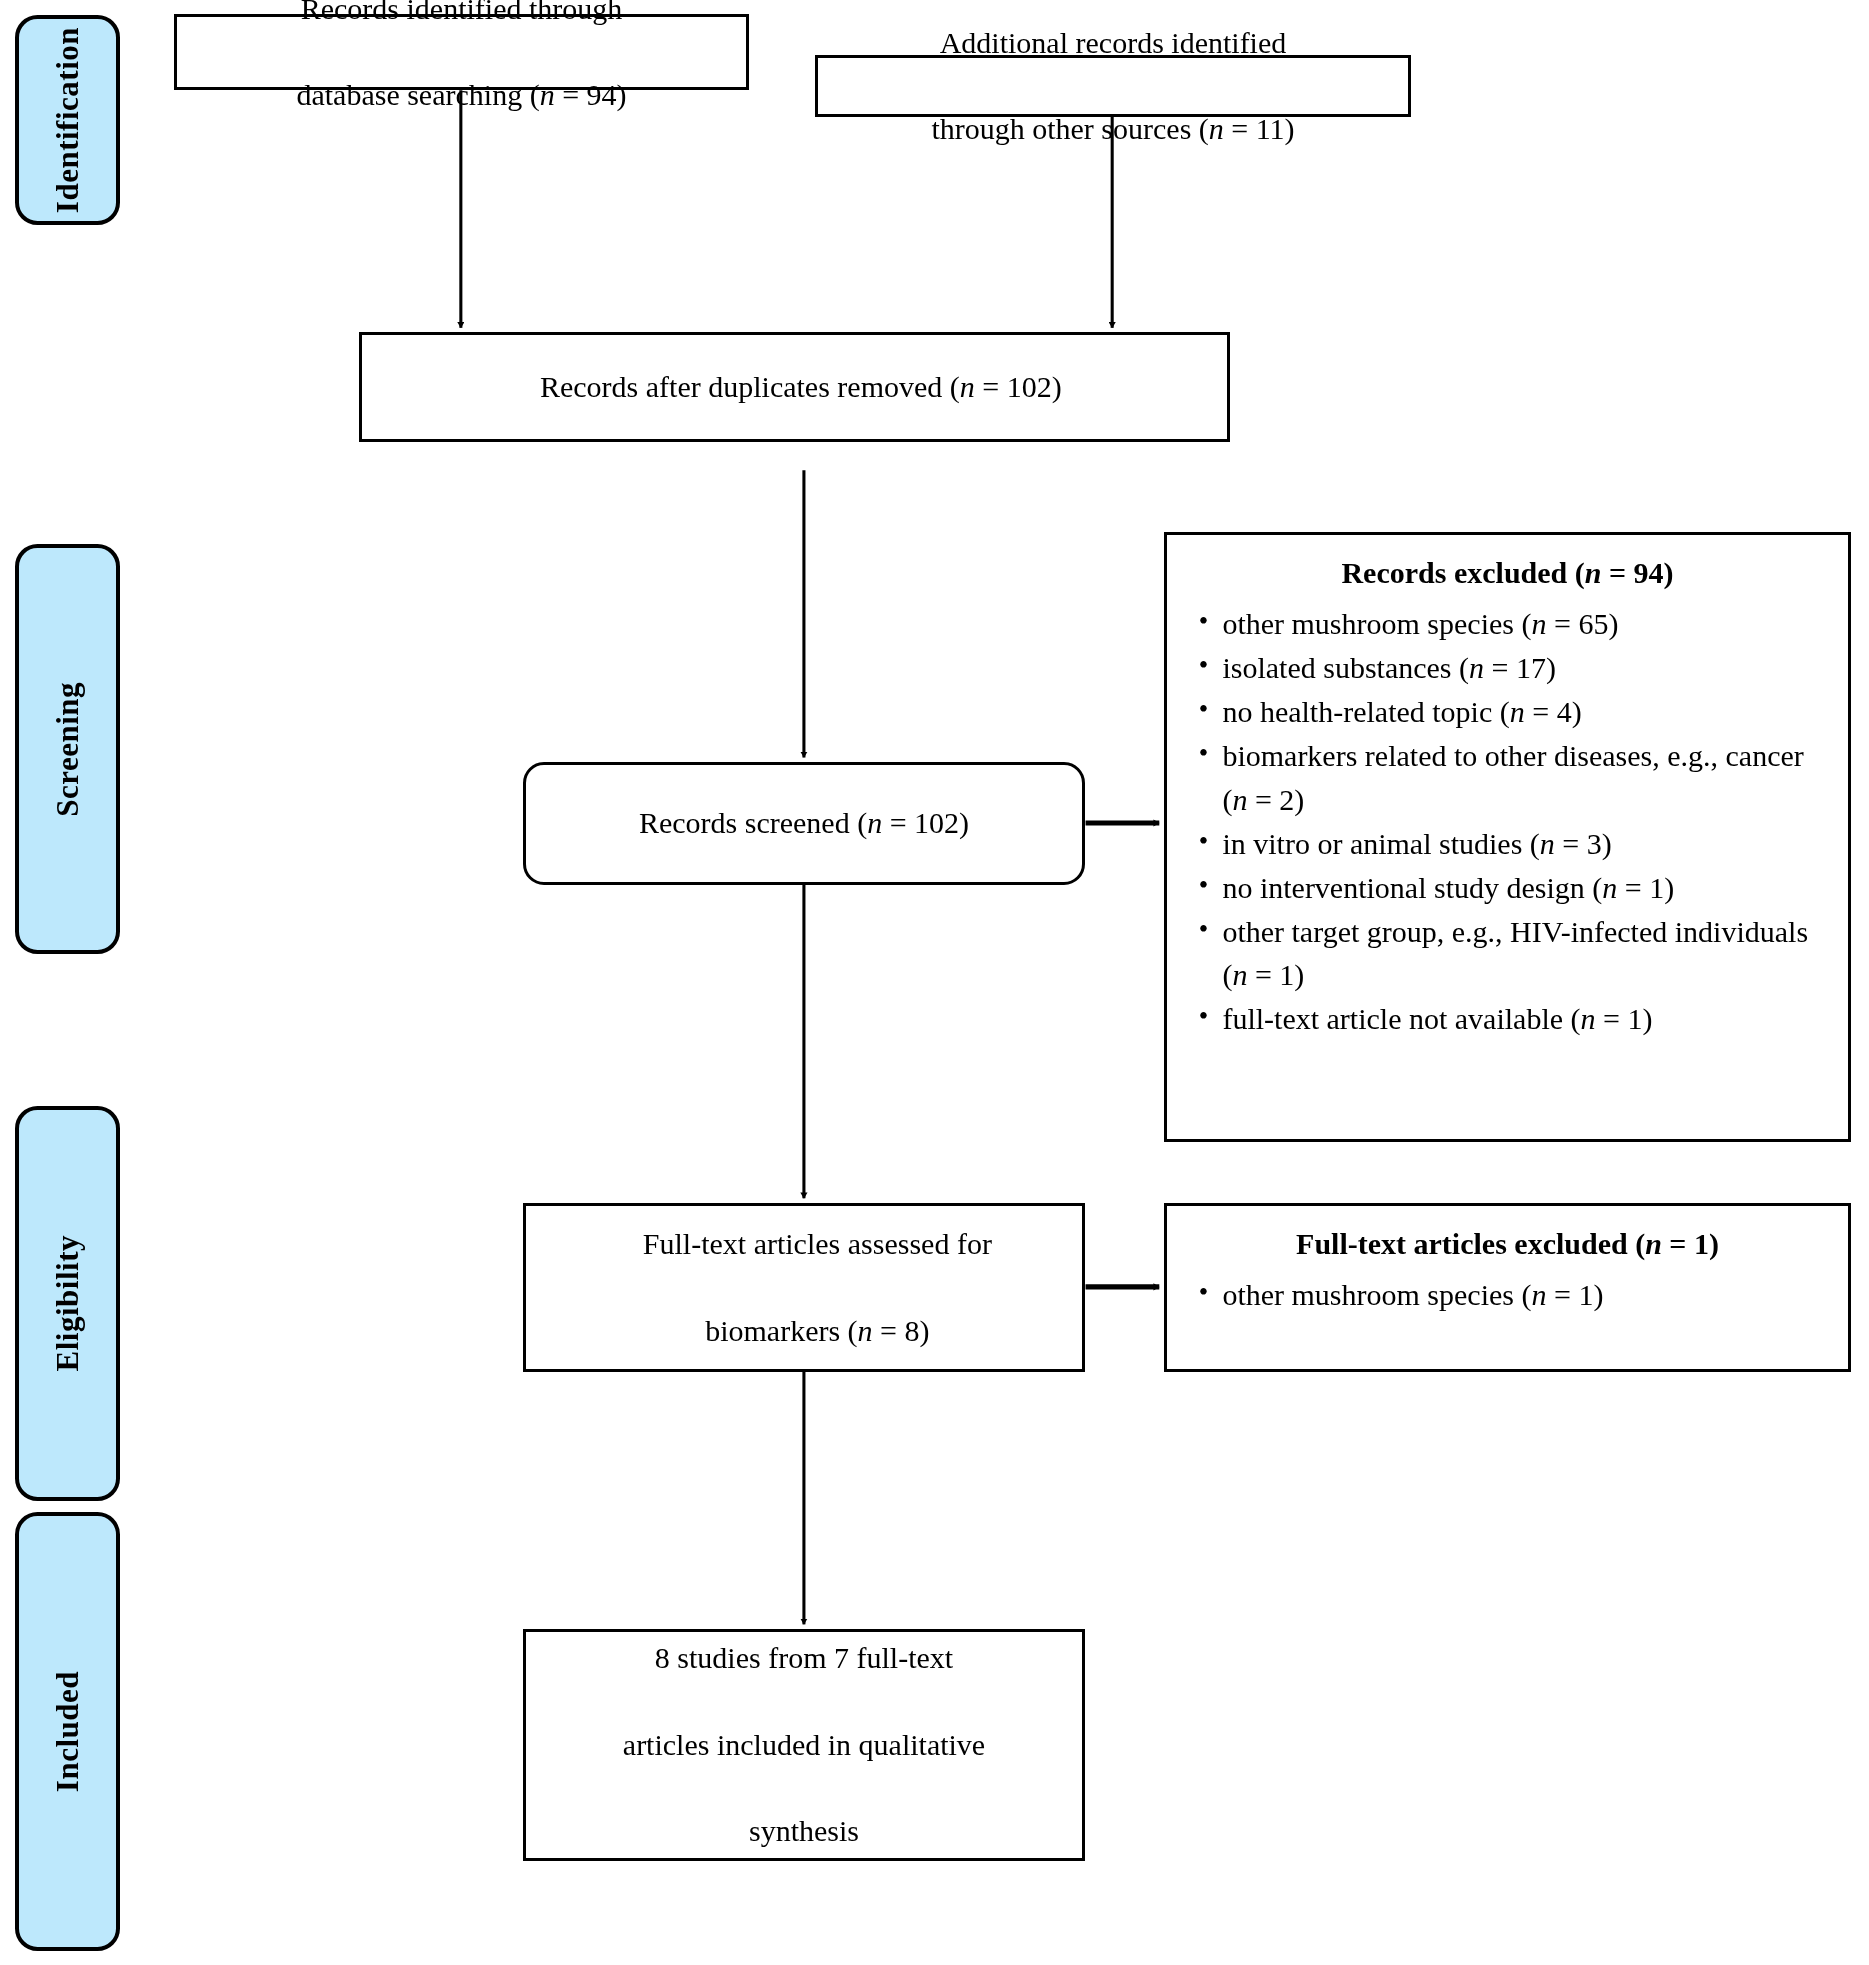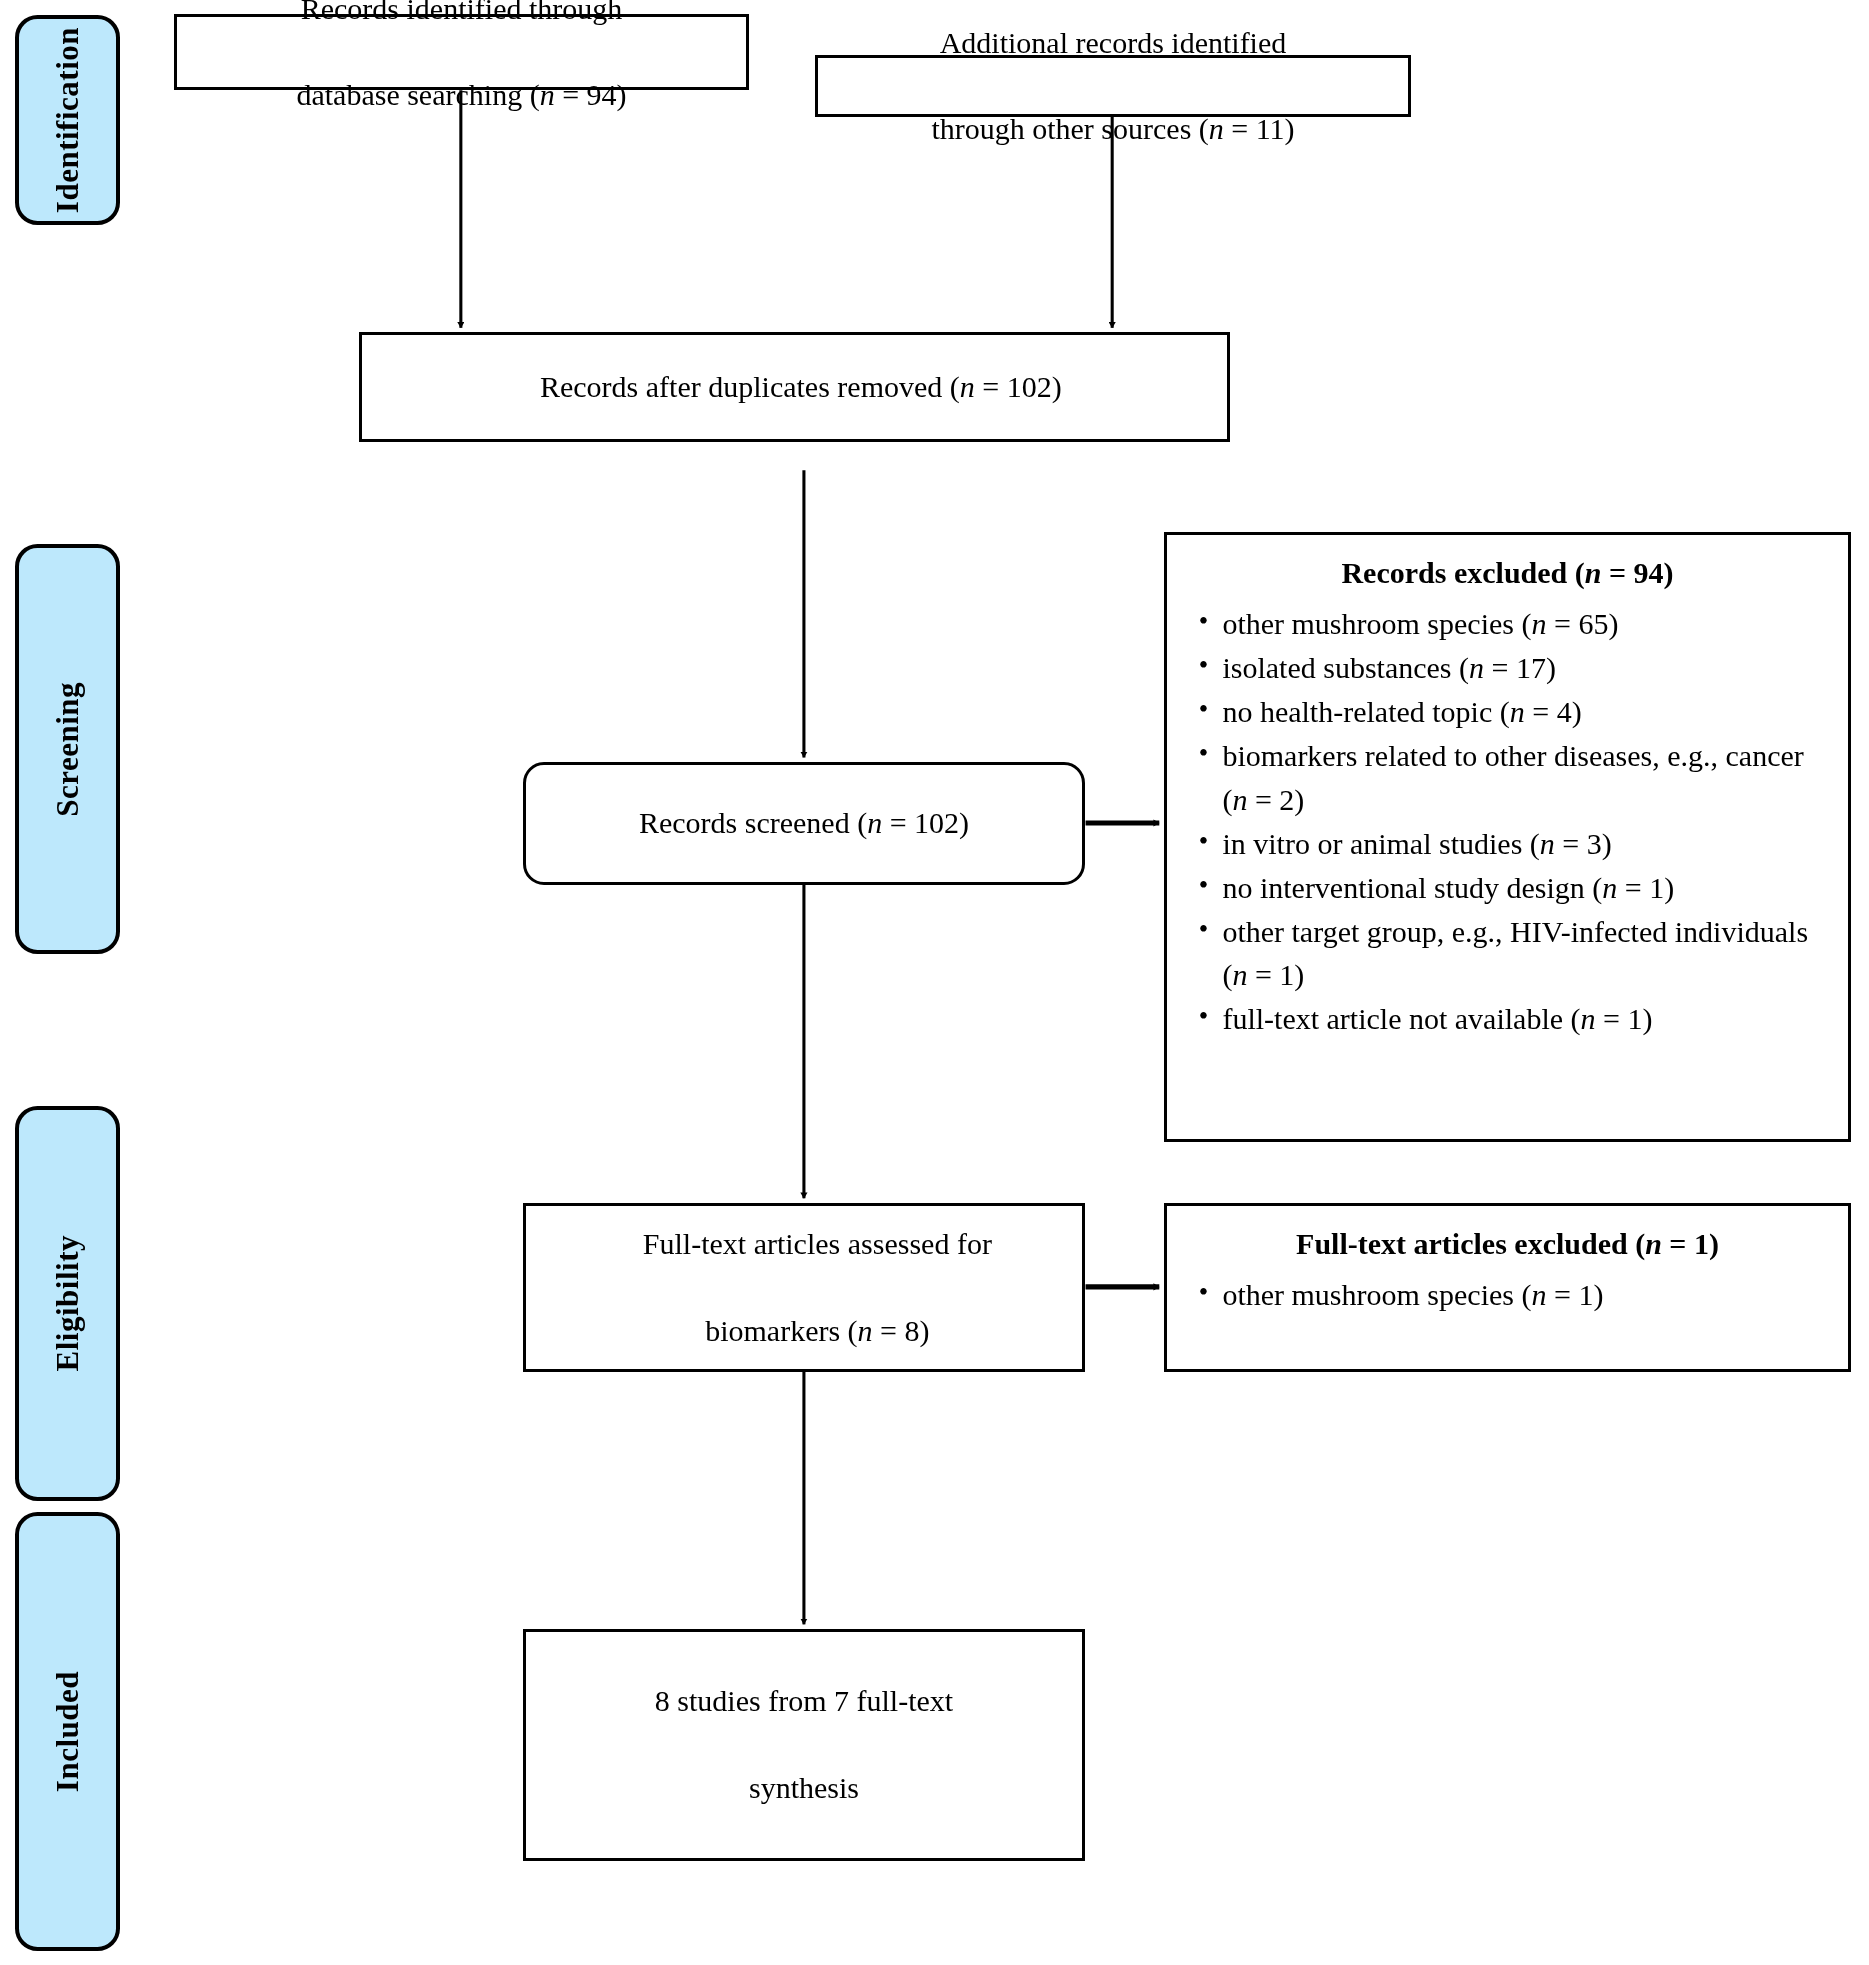--- a/index.html
+++ b/index.html
@@ -116,20 +116,21 @@
   <span class="ln"><span>Records screened (</span><span class="ital">n</span><span> = 102)</span></span>
 </div>
 
 <div class="box" id="box-fulltext">
   <span class="ln">Full-text articles assessed for</span>
   <span class="ln"><span>biomarkers (</span><span class="ital">n</span><span> = 8)</span></span>
 </div>
 
 <div class="box" id="box-included">
   <span class="ln">8 studies from 7 full-text</span>
+  <span class="ln">articles included in qualitative</span>
   <span class="ln">synthesis</span>
 </div>
 
 <div class="panel" id="panel-records-excluded">
   <div class="phead"><span>Records excluded (</span><span class="ital">n</span><span> = 94)</span></div>
   <ul>
     <li><span>other mushroom species (</span><span class="ital">n</span><span> = 65)</span></li>
     <li><span>isolated substances (</span><span class="ital">n</span><span> = 17)</span></li>
     <li><span>no health-related topic (</span><span class="ital">n</span><span> = 4)</span></li>
     <li><span>biomarkers related to other diseases, e.g., cancer (</span><span class="ital">n</span><span> = 2)</span></li>

